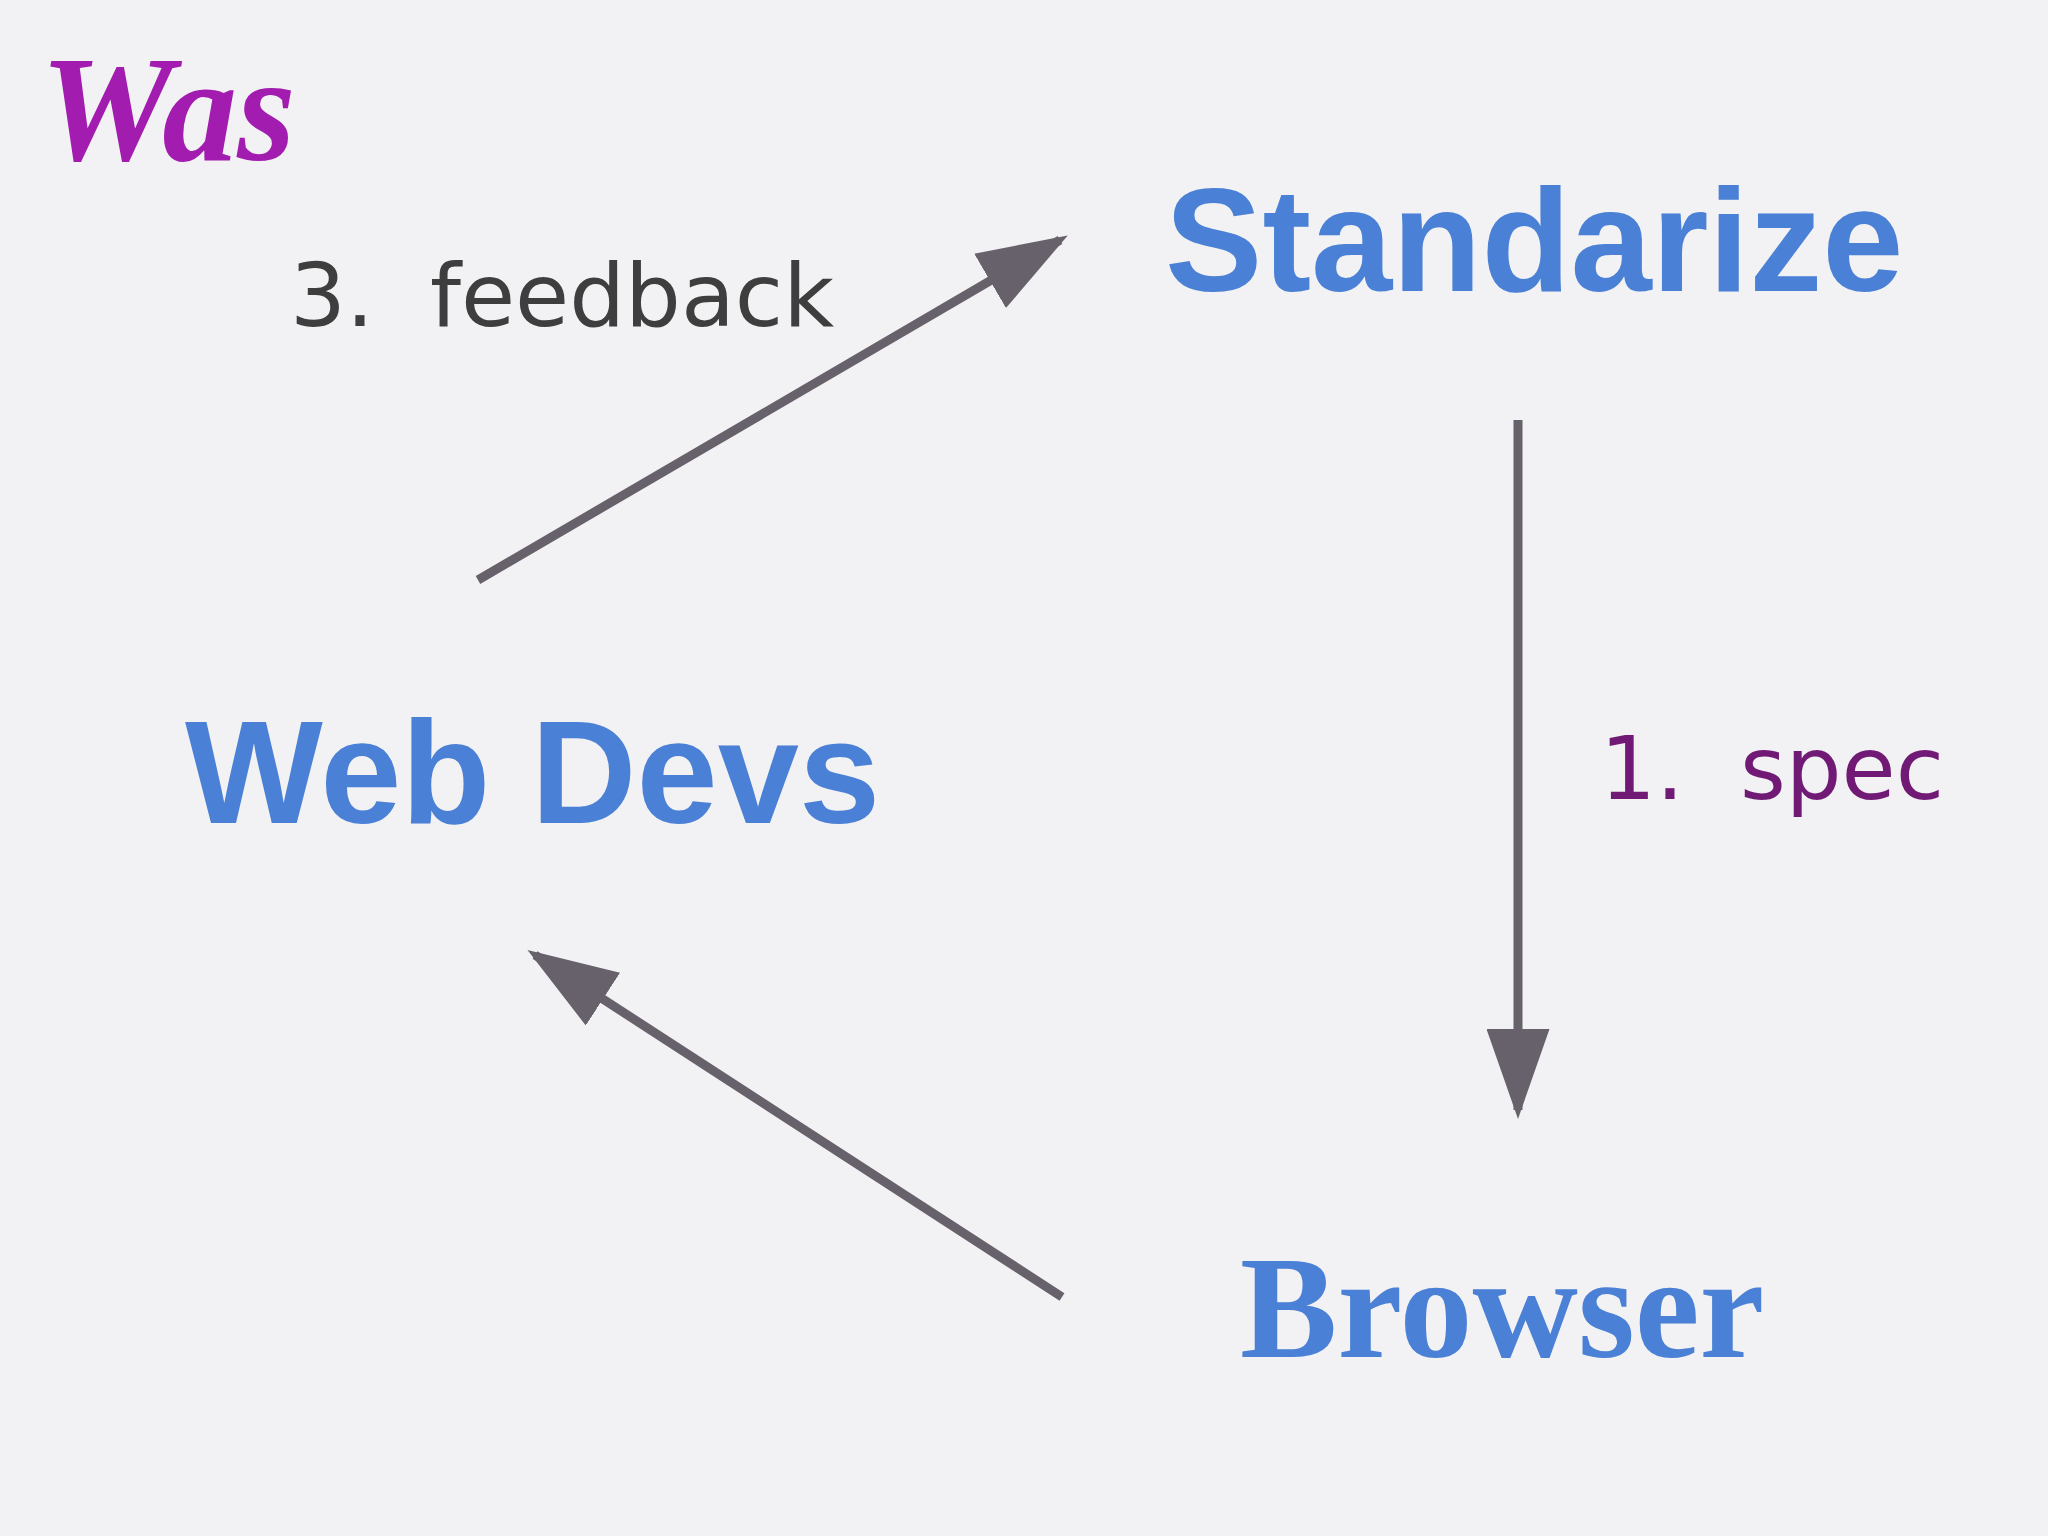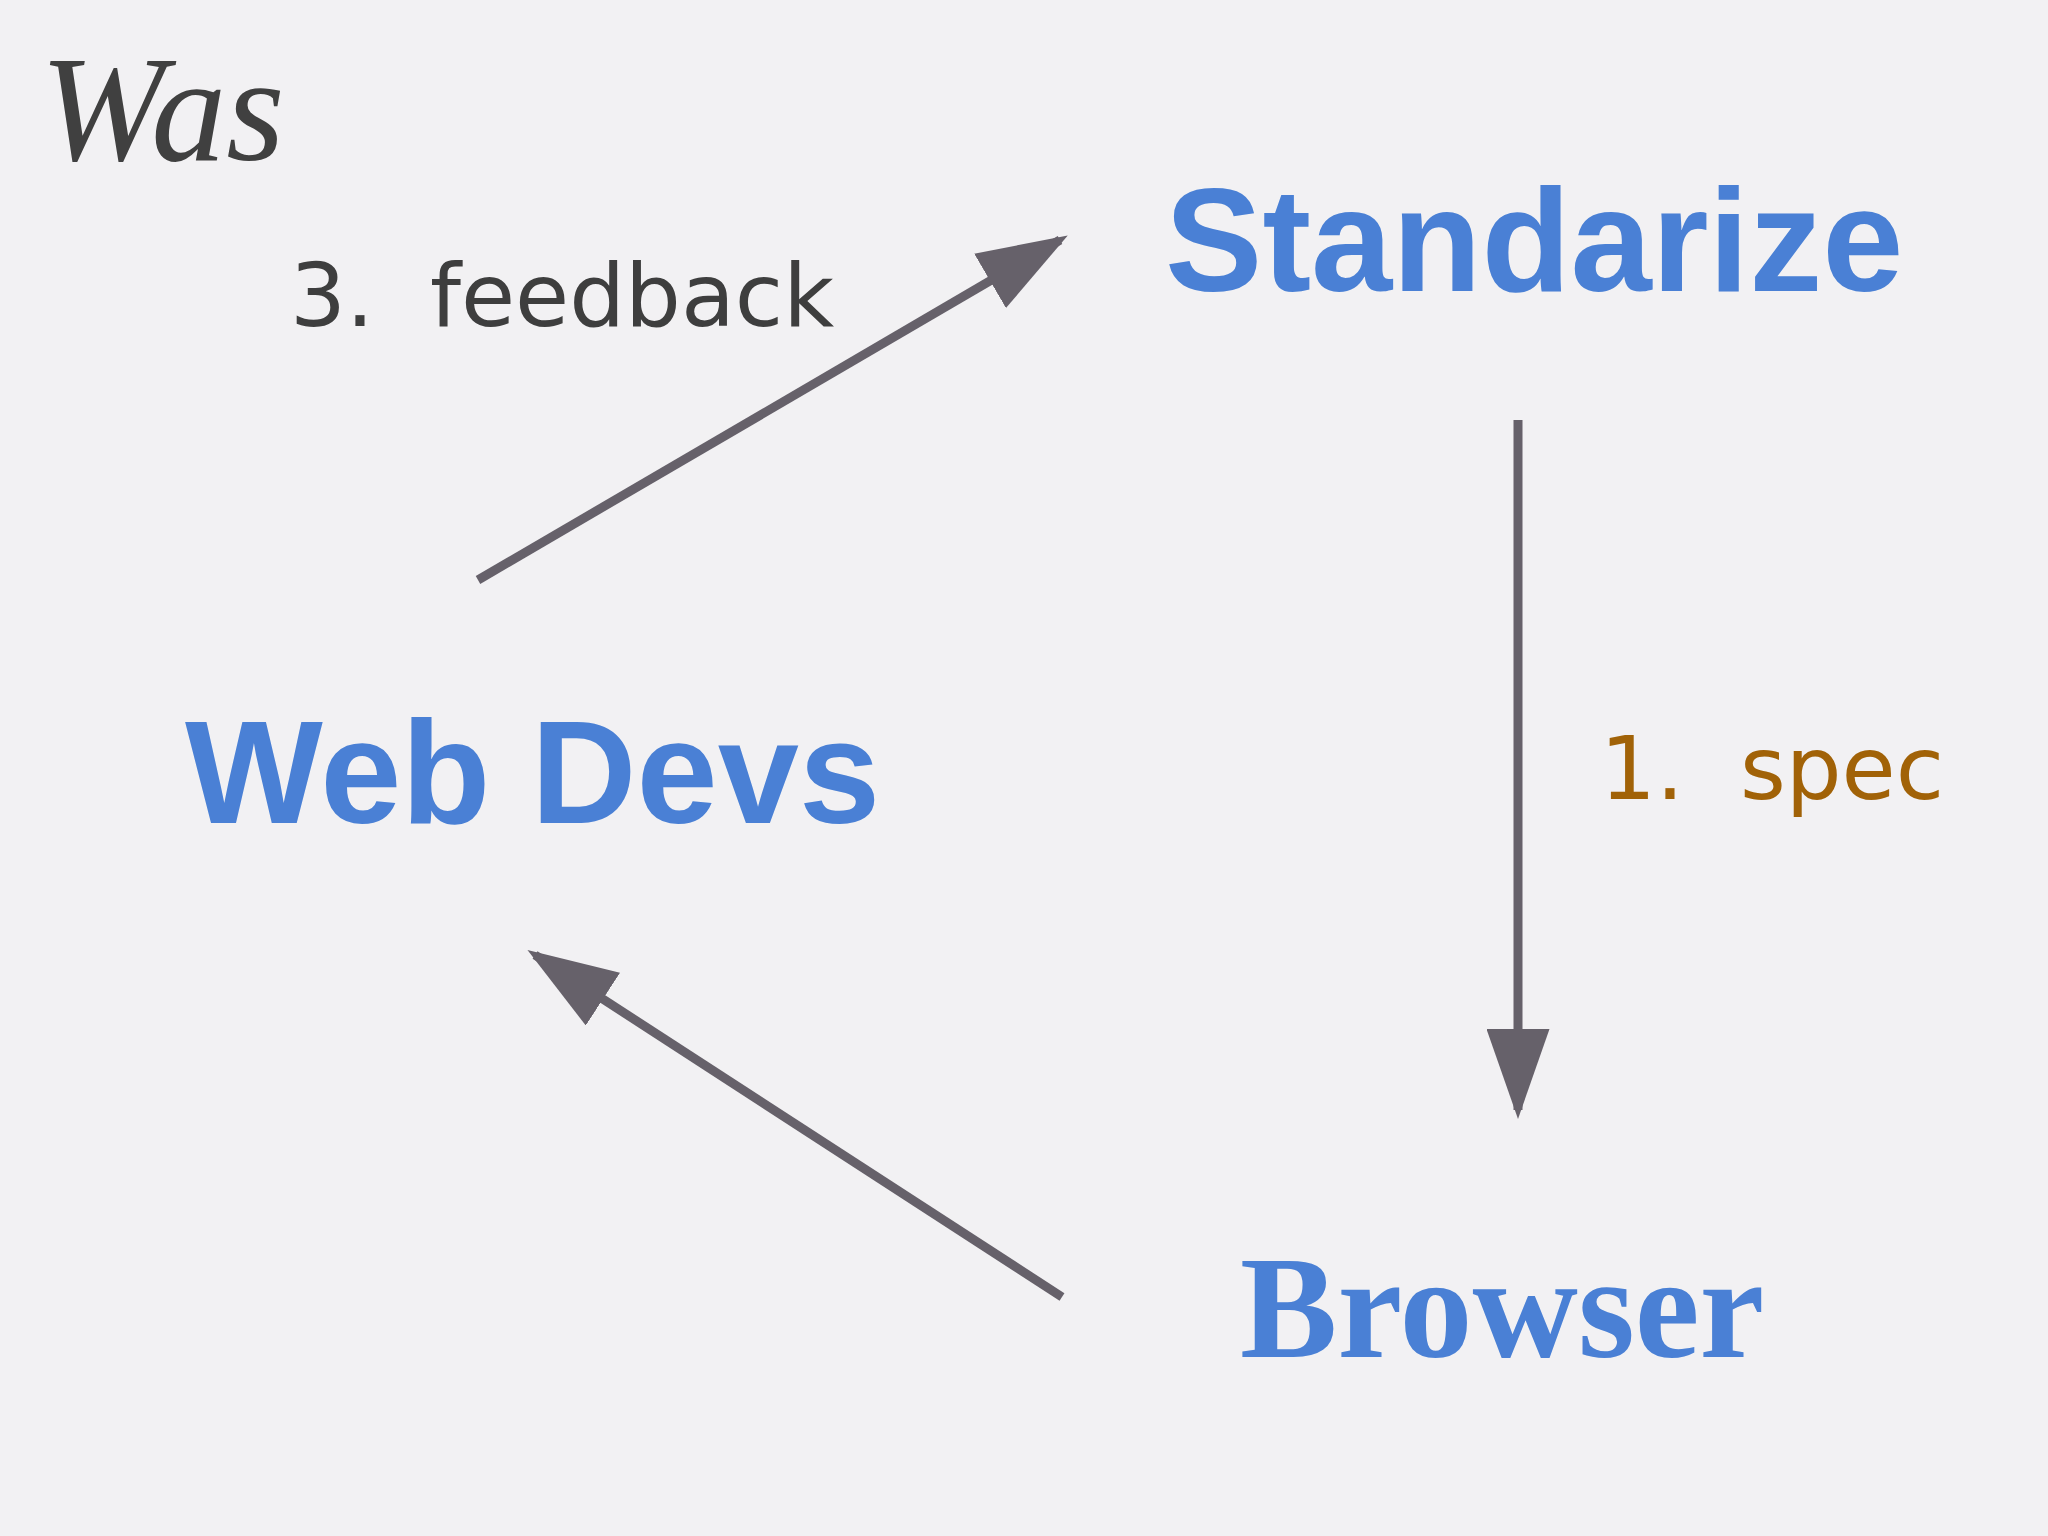--- a/index.html
+++ b/index.html
@@ -13,37 +13,37 @@
     height: 1536px;
     background: #f2f1f3;
     overflow: hidden;
     font-family: "Liberation Sans", sans-serif;
   }
   .abs { position: absolute; line-height: 1; white-space: pre; }
 
   .slide-title {
     font-family: "Liberation Serif", serif;
     font-style: italic;
-    font-weight: normal;
+    font-weight: bold;
     font-size: 150px;
-    color: #404040;
+    color: #a21caf;
   }
   .node {
     font-family: "Liberation Sans", sans-serif;
     font-weight: bold;
     font-size: 146px;
     color: #4a80d5;
   }
   .edge-label {
     font-family: "DejaVu Sans", sans-serif;
     font-weight: normal;
     font-size: 88px;
     color: #3e3e3e;
   }
-  .edge-label.magenta { color: #a16207; }
+  .edge-label.magenta { color: #701a75; }
 
   #arrow-layer {
     position: absolute;
     left: 0; top: 0;
     width: 2048px;
     height: 1536px;
   }
   #arrow-layer line {
     stroke: #66616a;
     stroke-width: 9;

